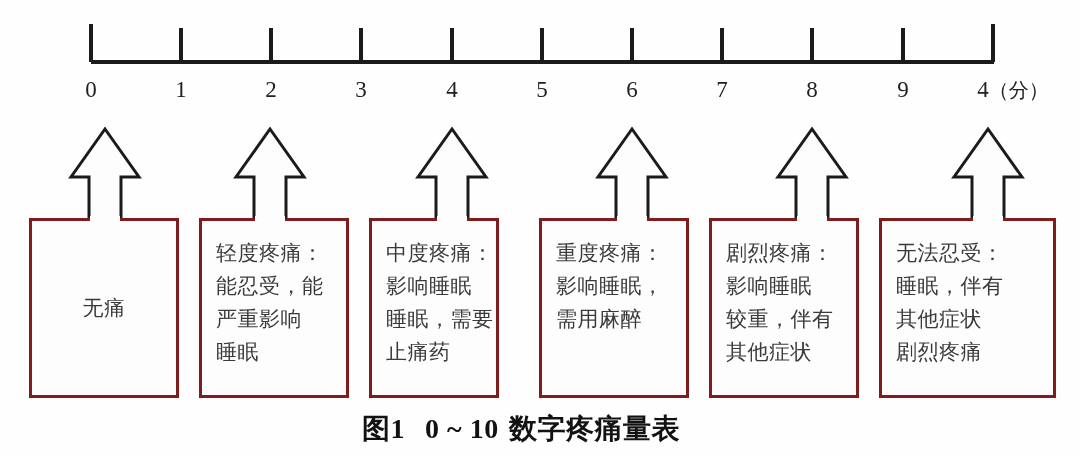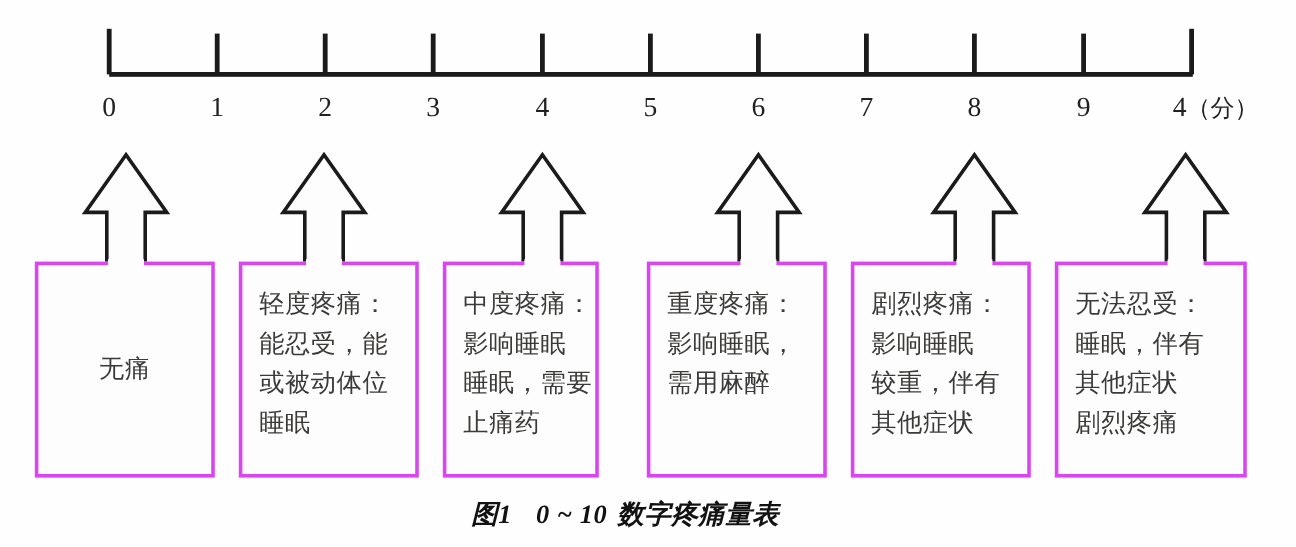--- a/index.html
+++ b/index.html
@@ -74,21 +74,21 @@
     position: absolute;
     top: 0;
     width: 78px;
     height: 100px;
     pointer-events: none;
   }
   .step-box {
     position: absolute;
     top: 93px;
     height: 180px;
-    border: 3px solid #d946ef;
+    border: 3px solid #7f1d1d;
     background: #fdfdfd;
     box-sizing: border-box;
   }
   .step-box-inner {
     position: absolute;
     left: 0;
     right: 0;
     top: 0;
     padding: 16px 8px 0 14px;
     box-sizing: border-box;
@@ -118,27 +118,26 @@
     top: 91px;
   }
 
   
   #caption {
     position: absolute;
     left: 0;
     top: 414px;
     width: 1042px;
     text-align: center;
-    font-size: 22px;
+    font-size: 28px;
     line-height: 30px;
     font-weight: bold;
     color: #121212;
     font-family: "DejaVu Sans", "Liberation Sans", sans-serif;
     letter-spacing: 0.5px;
-    font-style: italic;
   }
   #caption .cap-num {
     font-family: "Liberation Serif", "DejaVu Serif", serif;
     font-weight: bold;
   }
   #caption .cap-gap {
     display: inline-block;
     width: 20px;
   }
 </style>
@@ -190,21 +189,21 @@
         <div class="stem-mask" style="left: 90px; width: 30px;"></div>
       </div>
       <div class="step" style="left: 0px;">
         <svg class="step-arrow" viewBox="0 0 78 100" width="78" height="100" style="left: 231px;">
           <polygon points="39,4 73,52 55,52 55,100 23,100 23,52 5,52" fill="#fdfdfd" stroke="#1b1b1b" stroke-width="3" stroke-linejoin="miter"></polygon>
         </svg>
         <div class="step-box" style="left: 199px; width: 150px;">
           <div class="step-box-inner">
             <div class="box-line">轻度疼痛：</div>
             <div class="box-line">能忍受，能</div>
-            <div class="box-line">或被动体位</div>
+            <div class="box-line">严重影响</div>
             <div class="box-line">睡眠</div>
           </div>
         </div>
         <div class="stem-mask" style="left: 255px; width: 30px;"></div>
       </div>
       <div class="step" style="left: 0px;">
         <svg class="step-arrow" viewBox="0 0 78 100" width="78" height="100" style="left: 413px;">
           <polygon points="39,4 73,52 55,52 55,100 23,100 23,52 5,52" fill="#fdfdfd" stroke="#1b1b1b" stroke-width="3" stroke-linejoin="miter"></polygon>
         </svg>
         <div class="step-box" style="left: 369px; width: 130px;">
@@ -241,21 +240,21 @@
             <div class="box-line">较重，伴有</div>
             <div class="box-line">其他症状</div>
           </div>
         </div>
         <div class="stem-mask" style="left: 797px; width: 30px;"></div>
       </div>
       <div class="step" style="left: 0px;">
         <svg class="step-arrow" viewBox="0 0 78 100" width="78" height="100" style="left: 949px;">
           <polygon points="39,4 73,52 55,52 55,100 23,100 23,52 5,52" fill="#fdfdfd" stroke="#1b1b1b" stroke-width="3" stroke-linejoin="miter"></polygon>
         </svg>
-        <div class="step-box" style="left: 879px; width: 160px;">
+        <div class="step-box" style="left: 879px; width: 177px;">
           <div class="step-box-inner">
             <div class="box-line">无法忍受：</div>
             <div class="box-line">睡眠，伴有</div>
             <div class="box-line">其他症状</div>
             <div class="box-line">剧烈疼痛</div>
           </div>
         </div>
         <div class="stem-mask" style="left: 973px; width: 30px;"></div>
       </div>
     </div>

